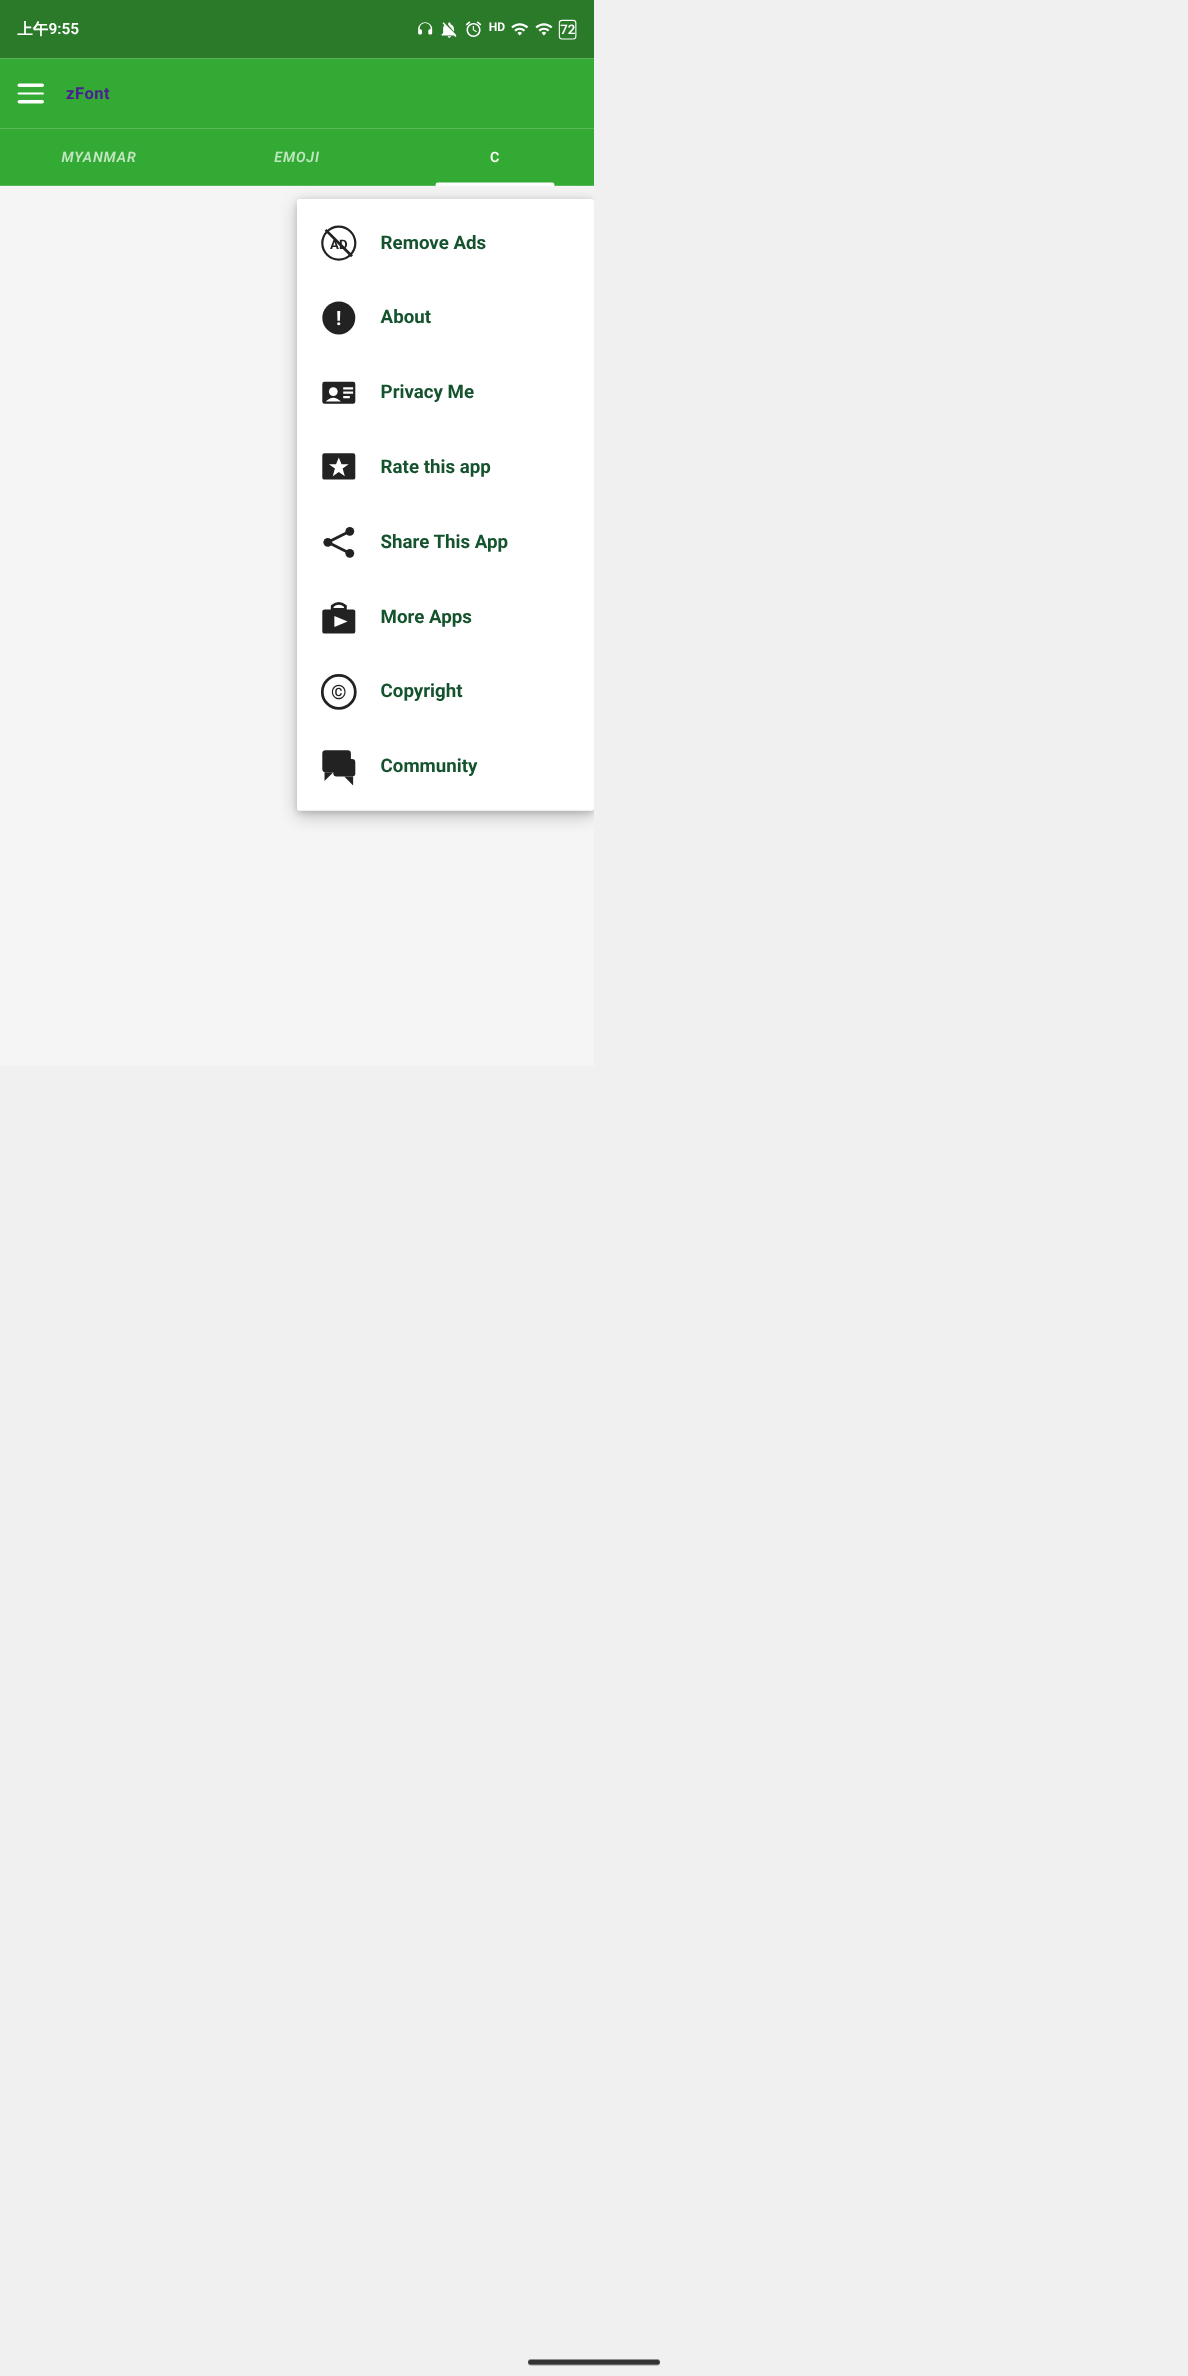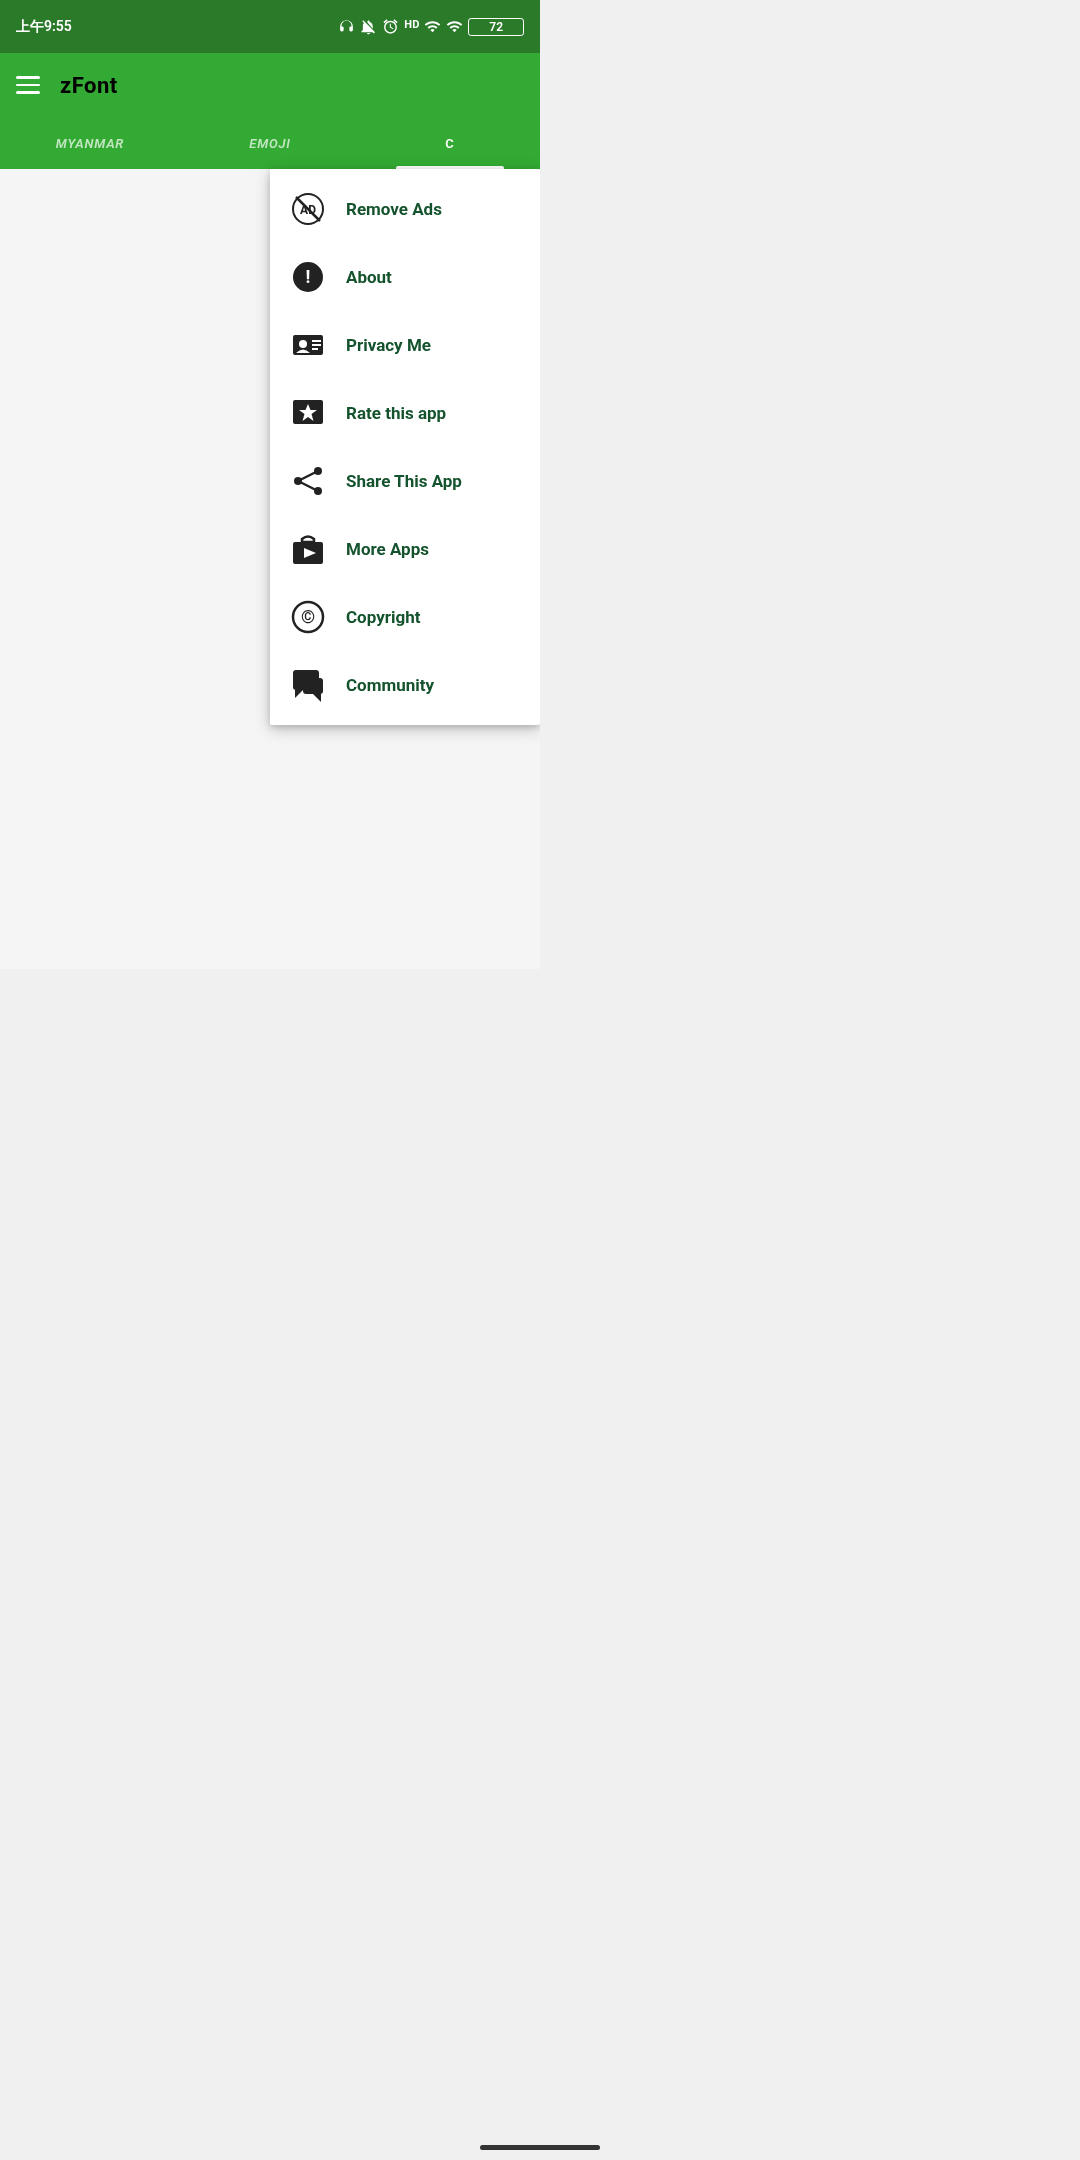--- a/index.html
+++ b/index.html
@@ -46,23 +46,23 @@
       cursor: pointer;
     }
     .hamburger-icon span {
       width: 24px;
       height: 2.5px;
       background: white;
       display: block;
       border-radius: 2px;
     }
     .app-title {
-      font-size: 22px;
+      font-size: 15px;
       font-weight: 700;
-      color: #000000;
+      color: #4c1d95;
       letter-spacing: 0.5px;
     }
 
     
     .tab-bar {
       background: #33aa33;
       display: flex;
       height: 52px;
       position: relative;
     }
@@ -106,21 +106,21 @@
       top: 0;
       left: 0;
       width: 100%;
       height: 100%;
       background: transparent;
     }
 
     
     .dropdown-menu {
       position: absolute;
-      top: 0;
+      top: 12px;
       right: 0;
       width: 270px;
       background: white;
       border-radius: 2px;
       box-shadow: 0 4px 16px rgba(0,0,0,0.22), 0 2px 6px rgba(0,0,0,0.15);
       z-index: 100;
       padding: 6px 0;
     }
 
     .menu-item {
@@ -181,21 +181,21 @@
     <span style="font-size:11px;font-weight:700;color:white;">HD</span>
 
     <svg width="17" height="17" viewBox="0 0 24 24" fill="white">
         <path d="M1 9l2 2c4.97-4.97 13.03-4.97 18 0l2-2C16.93 2.93 7.08 2.93 1 9zm8 8l3 3 3-3a4.237 4.237 0 0 0-6 0zm-4-4 2 2a7.074 7.074 0 0 1 10 0l2-2C15.14 9.14 8.87 9.14 5 13z"></path>
       </svg>
 
     <svg width="17" height="17" viewBox="0 0 24 24" fill="white">
         <path d="M1 9l2 2c4.97-4.97 13.03-4.97 18 0l2-2C16.93 2.93 7.08 2.93 1 9zm8 8l3 3 3-3a4.237 4.237 0 0 0-6 0zm-4-4 2 2a7.074 7.074 0 0 1 10 0l2-2C15.14 9.14 8.87 9.14 5 13z"></path>
       </svg>
 
-    <span style="font-size:12px;font-weight:600;border:1.5px solid white;padding:1px 20px;border-radius:3px;">72</span>
+    <span style="font-size:12px;font-weight:600;border:1.5px solid white;padding:1px 0;border-radius:3px;">72</span>
   </div>
 </div>
 
 <div class="app-bar">
   <div class="hamburger-icon">
     <span></span>
     <span></span>
     <span></span>
   </div>
   <span class="app-title">zFont</span>

